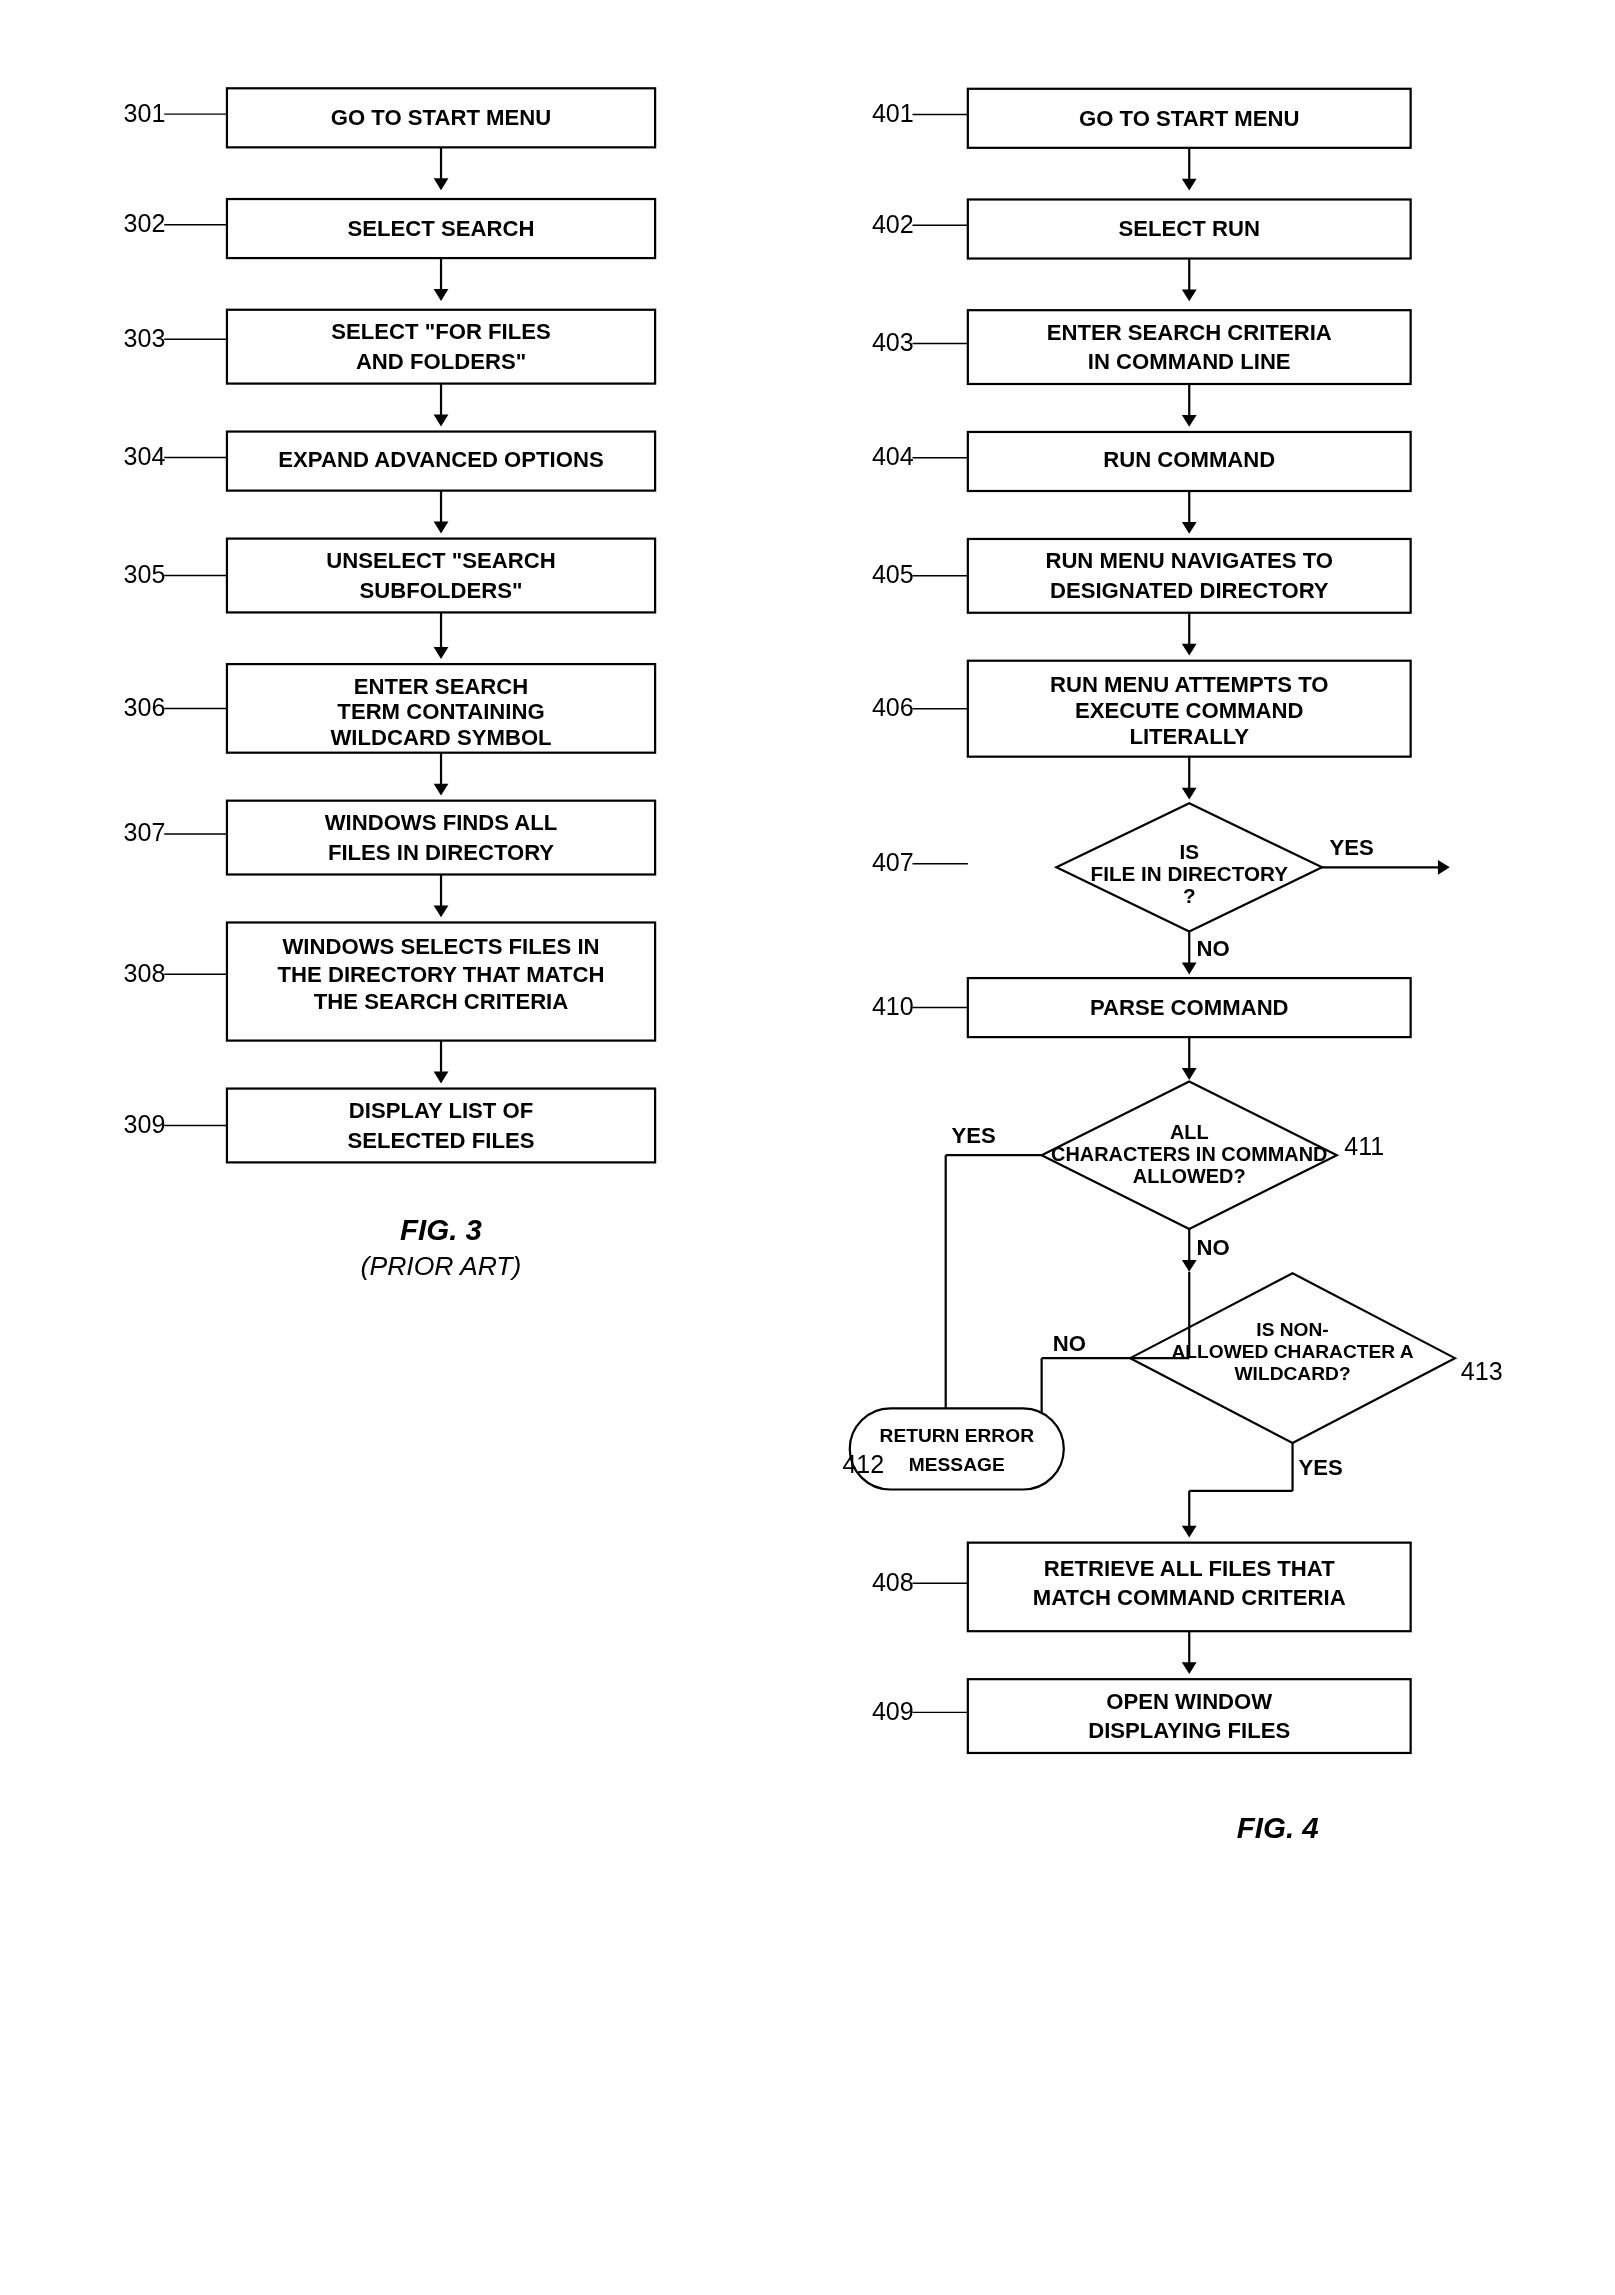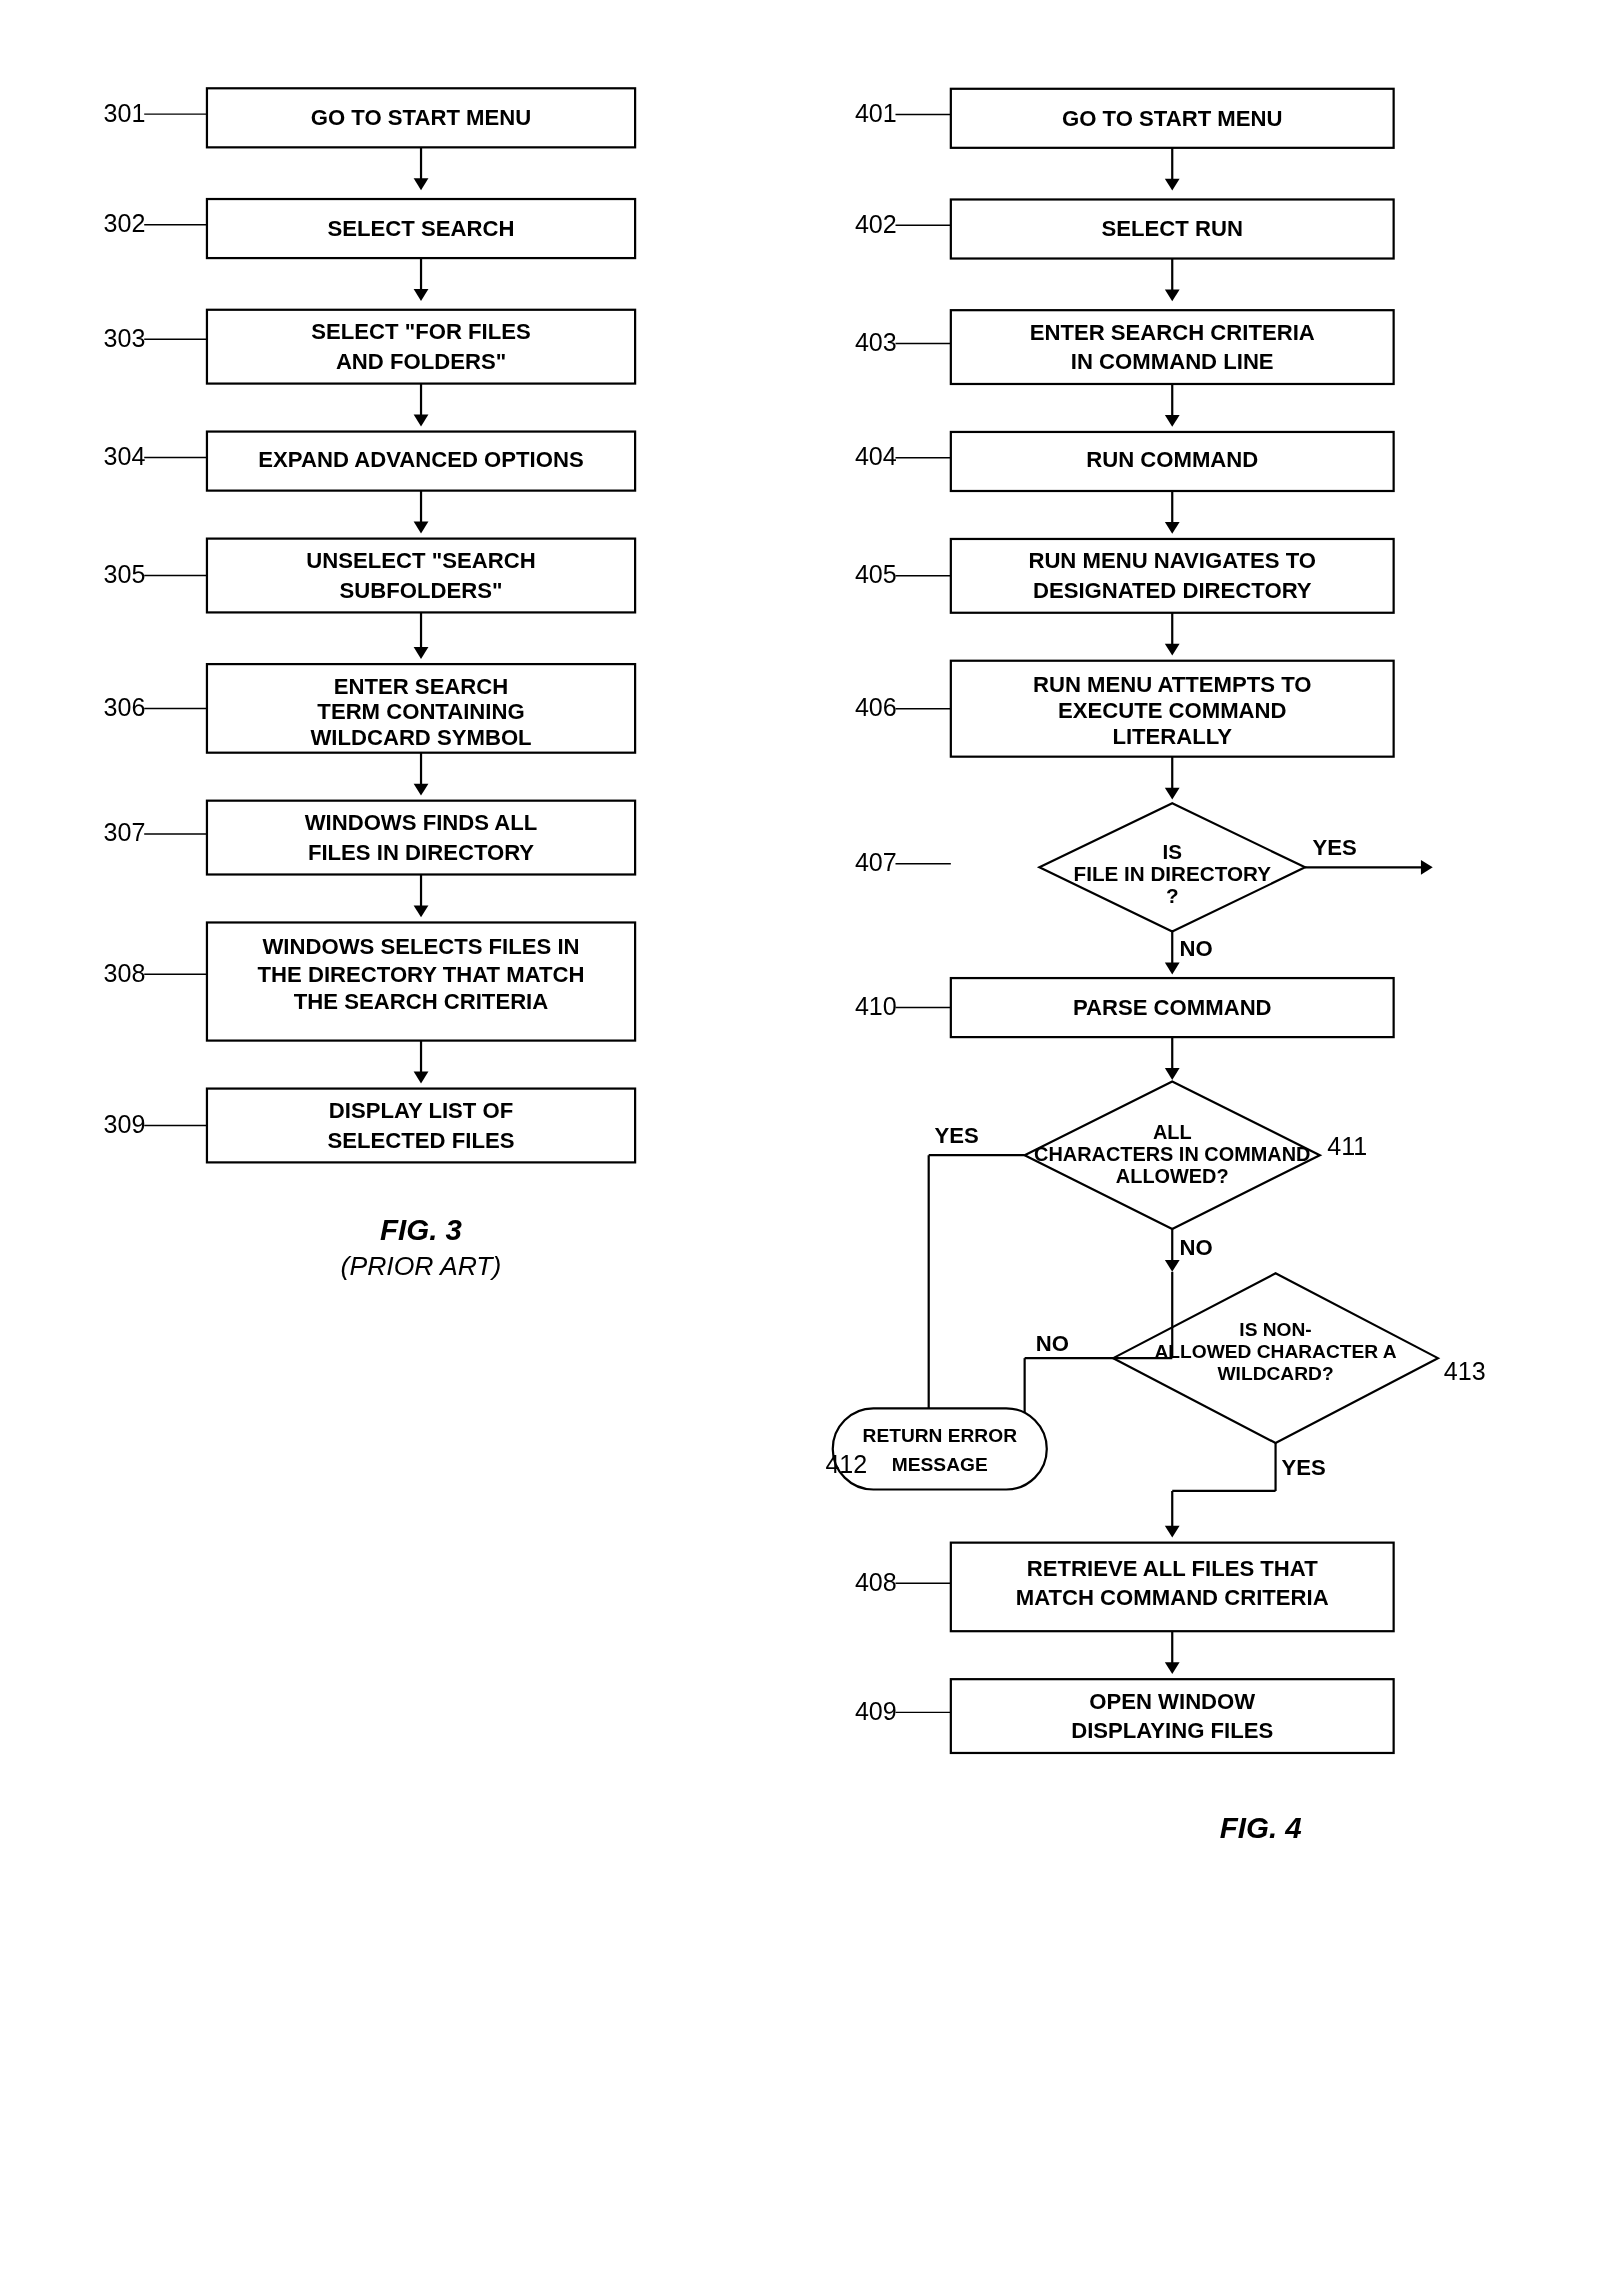--- a/index.html
+++ b/index.html
@@ -14,30 +14,30 @@
       display: flex;
       width: 100%;
       padding: 44px 59px;
       gap: 0;
     }
     
     .col-left {
       width: 50%;
       display: flex;
       flex-direction: column;
-      align-items: flex-start;
+      align-items: center;
       padding-right: 44px;
       text-decoration: underline;
     }
     
     .col-right {
       width: 50%;
       display: flex;
       flex-direction: column;
-      align-items: flex-end;
+      align-items: center;
       padding-left: 44px;
     }
   </style>
 </head>
 <body>
 
 <div class="page">
 
   <div class="col-left">
     <svg viewBox="0 0 900 2800" width="665" height="2067" style="overflow:visible;">

